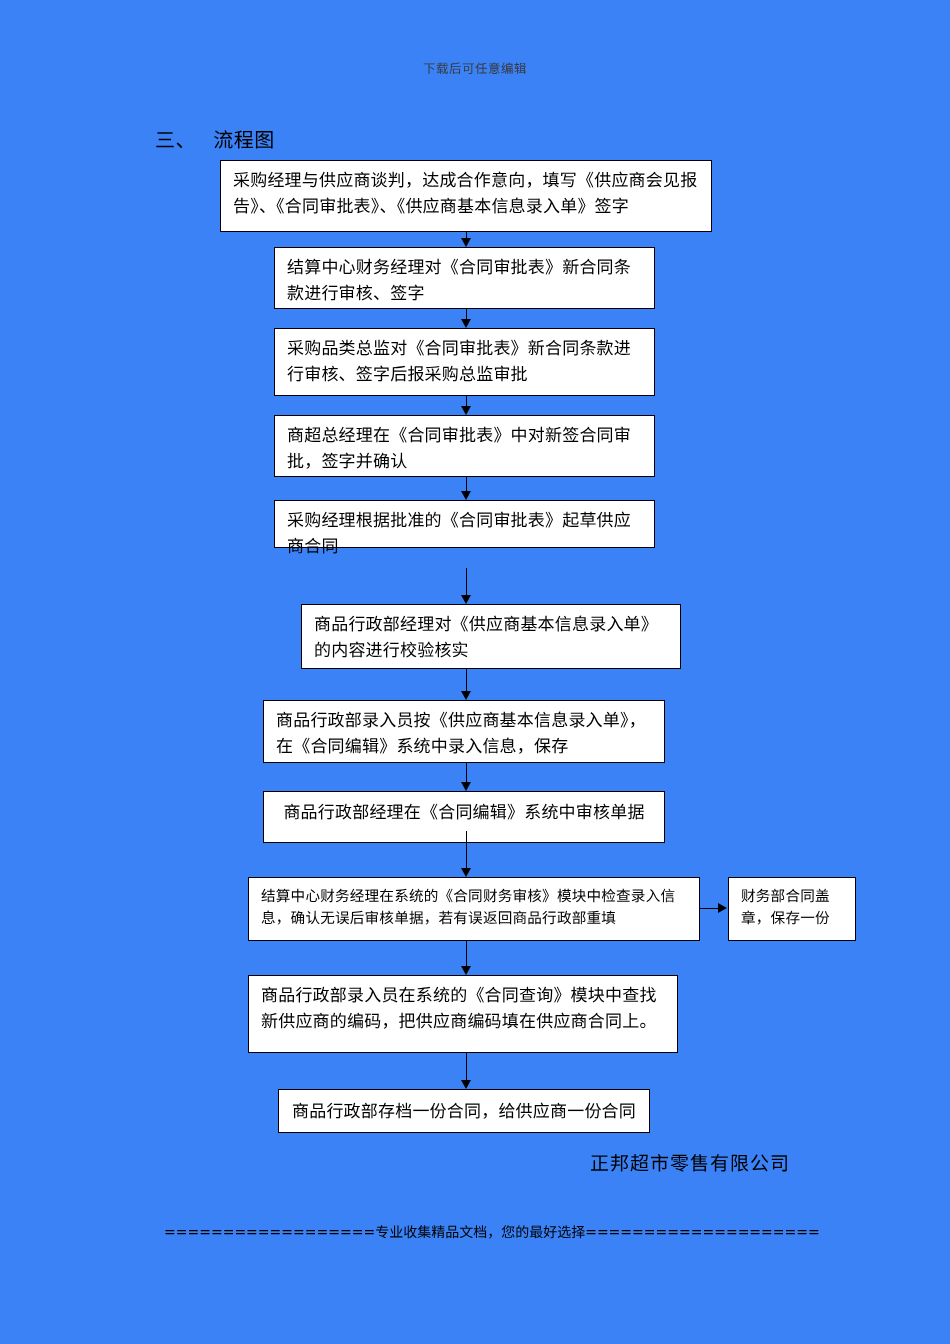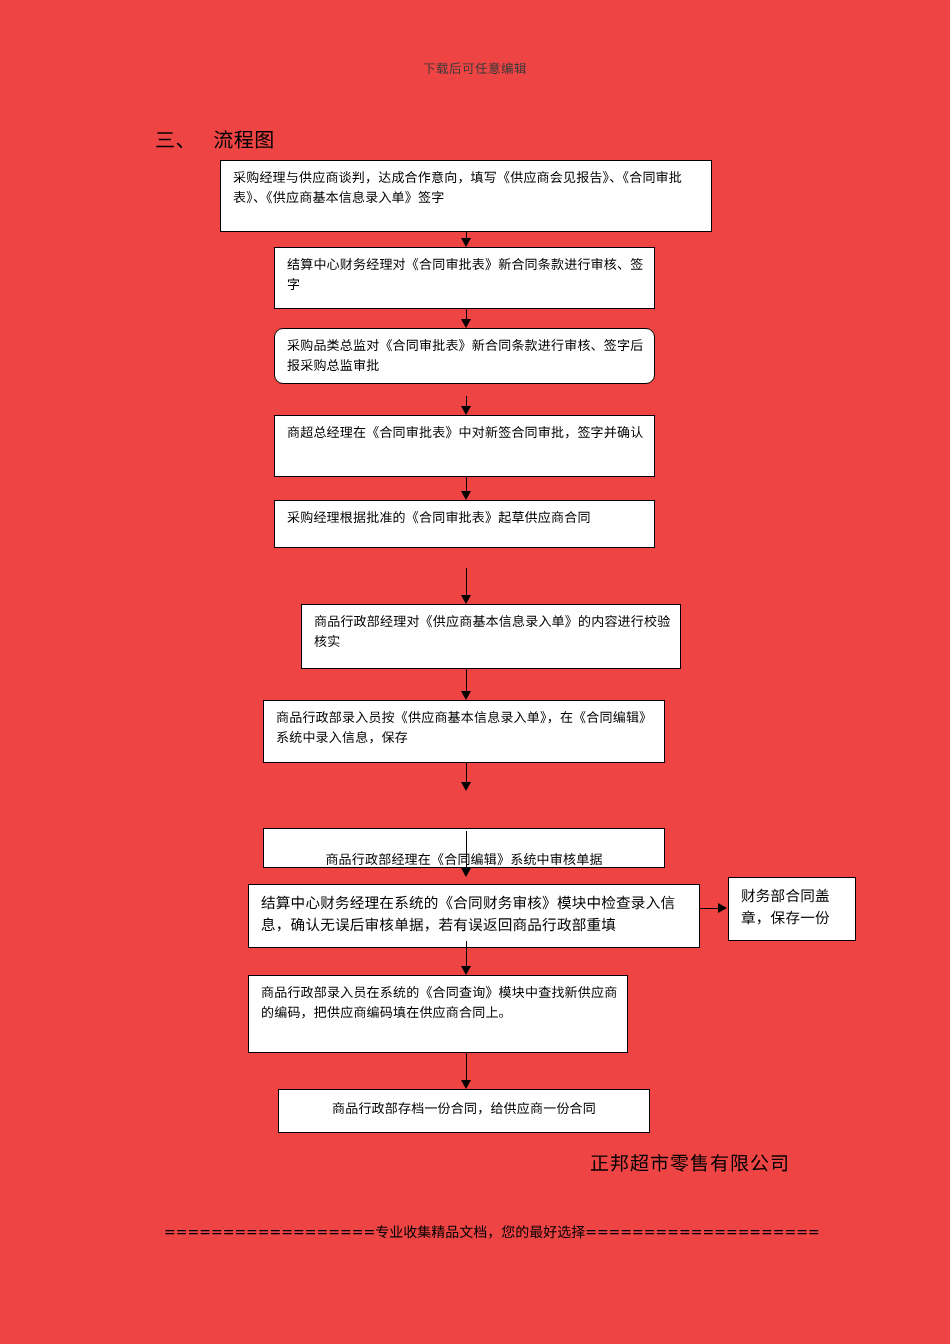--- a/index.html
+++ b/index.html
@@ -9,21 +9,21 @@
     background: #ffffff;
   }
   body {
     font-family: "DejaVu Serif", "Liberation Serif", serif;
     color: #000000;
   }
   #page {
     position: relative;
     width: 950px;
     height: 1344px;
-    background: #ef4444;
+    background: #3b82f6;
     overflow: hidden;
   }
 
   
   .doc-header {
     position: absolute;
     top: 58px;
     left: 0;
     width: 950px;
     text-align: center;
@@ -43,21 +43,21 @@
     white-space: pre;
   }
 
   
   .fbox {
     position: absolute;
     box-sizing: border-box;
     border: 1.6px solid #000000;
     background: #ffffff;
     padding: 7px 9px 6px 12px;
-    font-size: 13px;
+    font-size: 17px;
     line-height: 1.52;
     letter-spacing: 0.2px;
     text-align: left;
     word-break: break-all;
   }
   .fbox.center-text {
     text-align: center;
     padding-left: 9px;
   }
   .fbox.narrow-text {
@@ -125,53 +125,53 @@
   <div class="section-title">三、　 流程图</div>
 
   <div class="fbox" style="left:220px; top:160px; width:492px; height:72px;">
     <span>采购经理与供应商谈判，达成合作意向，填写《供应商会见报告》、《合同审批表》、《供应商基本信息录入单》签字</span>
   </div>
 
   <div class="fbox" style="left:274px; top:247px; width:381px; height:62px;">
     <span>结算中心财务经理对《合同审批表》新合同条款进行审核、签字</span>
   </div>
 
-  <div class="fbox" style="left:274px; top:328px; width:381px; height:56px;border-radius:9px;">
+  <div class="fbox" style="left:274px; top:328px; width:381px; height:68px;">
     <span>采购品类总监对《合同审批表》新合同条款进行审核、签字后报采购总监审批</span>
   </div>
 
   <div class="fbox" style="left:274px; top:415px; width:381px; height:62px;">
     <span>商超总经理在《合同审批表》中对新签合同审批，签字并确认</span>
   </div>
 
   <div class="fbox" style="left:274px; top:500px; width:381px; height:48px;">
     <span>采购经理根据批准的《合同审批表》起草供应商合同</span>
   </div>
 
   <div class="fbox" style="left:277px; top:604px; width:380px; height:65px;margin-left:24px;">
     <span>商品行政部经理对《供应商基本信息录入单》的内容进行校验核实</span>
   </div>
 
   <div class="fbox" style="left:263px; top:700px; width:402px; height:63px;">
     <span>商品行政部录入员按《供应商基本信息录入单》，在《合同编辑》系统中录入信息，保存</span>
   </div>
 
-  <div class="fbox center-text" style="left:263px; top:791px; width:402px; height:40px; padding-top:21px;margin-top:37px;">
+  <div class="fbox center-text" style="left:263px; top:791px; width:402px; height:52px; padding-top:8px;">
     <span>商品行政部经理在《合同编辑》系统中审核单据</span>
   </div>
 
-  <div class="fbox narrow-text" style="left:248px; top:877px; width:452px; height:64px;margin-top:7px;">
+  <div class="fbox narrow-text" style="left:248px; top:877px; width:452px; height:64px;">
     <span>结算中心财务经理在系统的《合同财务审核》模块中检查录入信息，确认无误后审核单据，若有误返回商品行政部重填</span>
   </div>
 
   <div class="fbox narrow-text" style="left:728px; top:877px; width:128px; height:64px; ">
     <span>财务部合同盖章，保存一份</span>
   </div>
 
-  <div class="fbox" style="left:248px; top:975px; width:380px; height:78px;">
+  <div class="fbox" style="left:248px; top:975px; width:430px; height:78px;">
     <span>商品行政部录入员在系统的《合同查询》模块中查找新供应商的编码，把供应商编码填在供应商合同上。</span>
   </div>
 
   <div class="fbox center-text" style="left:278px; top:1089px; width:372px; height:44px; padding-top:9px;">
     <span>商品行政部存档一份合同，给供应商一份合同</span>
   </div>
 
   <div class="vline" style="left:466px; top:232px; height:7px;"></div>
   <div class="arrow-down" style="left:461px; top:238px;"></div>
 

